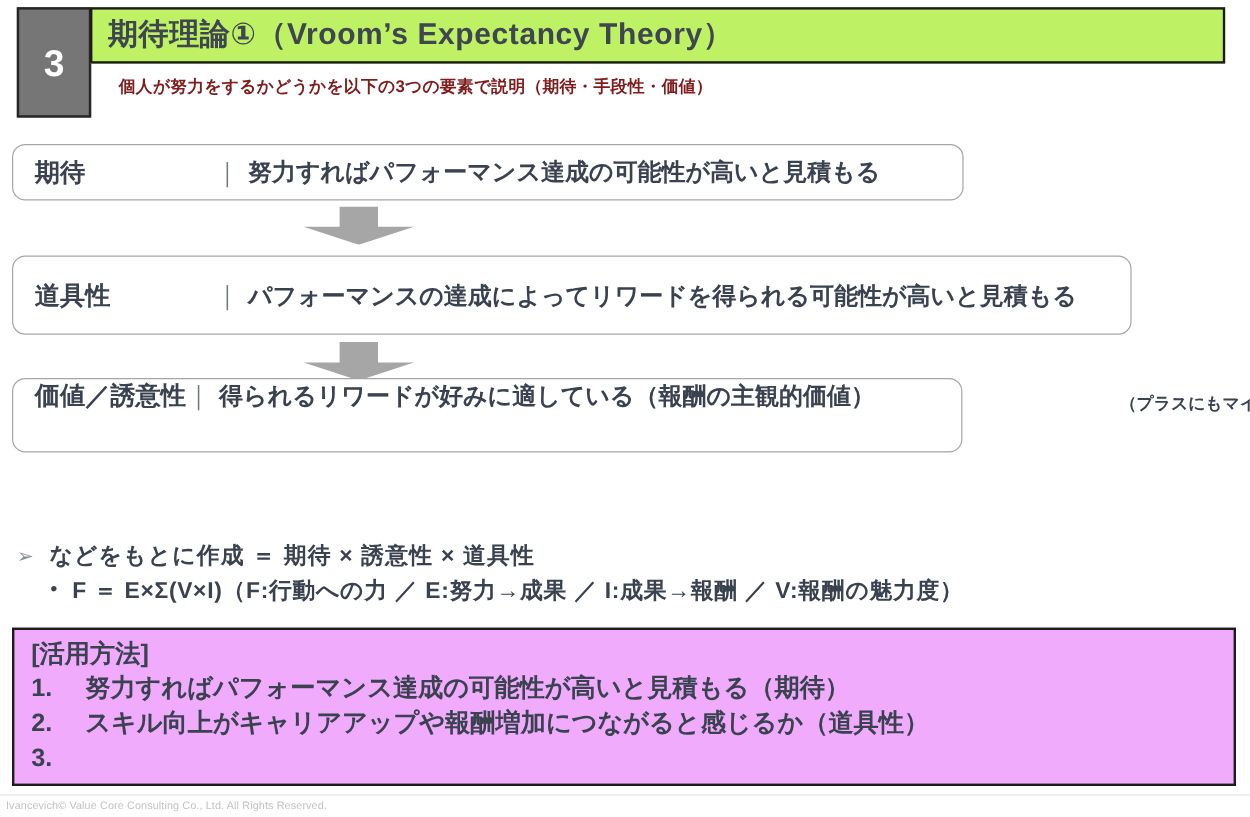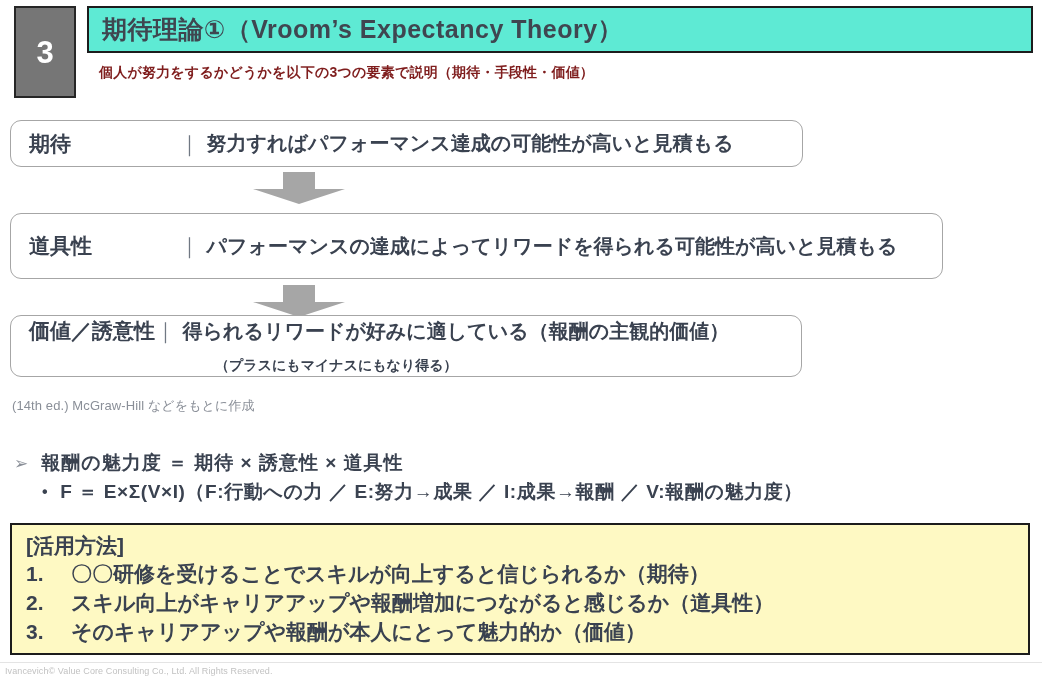--- a/index.html
+++ b/index.html
@@ -39,23 +39,23 @@
     color: #ffffff;
     font-size: 31px;
     font-weight: bold;
     display: flex;
     align-items: center;
     justify-content: center;
     line-height: 1;
   }
   .title-bar {
     position: absolute;
-    left: 87px; top: 6px;
+    left: 75px; top: 6px;
     width: 946px; height: 47px;
-    background: #5eead4;
+    background: #bef264;
     border: 2px solid #1c1c1c;
     box-sizing: border-box;
     display: flex;
     align-items: center;
   }
   .title-text {
     font-size: 25px;
     font-weight: bold;
     color: #3f4650;
     letter-spacing: 0.5px;
@@ -136,22 +136,21 @@
   #box-instrumentality .box-label { width: 150px; padding-left: 18px; }
   #box-instrumentality .box-note { padding-left: 205px; margin-top: 1px; }
 
   
   #box-valence {
     left: 10px; top: 315px;
     width: 792px; height: 62px;
   }
   #box-valence .stack {
     display: flex;
-    flex-direction: column;
-    justify-content: center;
+    justify-content: space-between;
     height: 100%;
   }
   #box-valence .line-main {
     display: flex;
     align-items: baseline;
     padding-left: 18px;
   }
   #box-valence .box-note {
     padding-left: 204px;
     margin-top: 12px;
@@ -215,21 +214,21 @@
     line-height: 1;
   }
 
   
   #box-application {
     position: absolute;
     left: 10px; top: 523px;
     width: 1020px; height: 132px;
     border: 2px solid #1c1c1c;
     box-sizing: border-box;
-    background: #fef9c3;
+    background: #f0abfc;
     padding: 7px 0 0 14px;
   }
   .app-title {
     font-size: 21px;
     font-weight: bold;
     color: #3a4250;
     line-height: 1.32;
   }
   .app-list {
     list-style: none;
@@ -314,48 +313,46 @@
       <div class="line-main">
         <span class="box-label">価値／誘意性</span>
         <span class="box-sep">｜</span>
         <span class="box-main">得られるリワードが好みに適している（報酬の主観的価値）</span>
       </div>
       <div class="box-note">（プラスにもマイナスにもなり得る）</div>
     </div>
   </div>
 
   <div class="source">
-    <div>(14th ed.) McGraw-Hill などをもとに作成</div>
   </div>
 
   <div class="formula-block">
     <div class="formula-line-1">
       <span class="arrow-bullet">➢</span>
-      <span>報酬の魅力度 ＝ 期待 × 誘意性 × 道具性</span>
+      <span>などをもとに作成 ＝ 期待 × 誘意性 × 道具性</span>
     </div>
     <div class="formula-line-2">
       <span class="dot-bullet">•</span>
       <span>F ＝ E×Σ(V×I)（F:行動への力 ／ E:努力→成果 ／ I:成果→報酬 ／ V:報酬の魅力度）</span>
     </div>
   </div>
 
   <div id="box-application">
     <div class="app-title">[活用方法]</div>
     <ul class="app-list">
       <li class="app-item">
         <span class="app-num">1.</span>
-        <span>〇〇研修を受けることでスキルが向上すると信じられるか（期待）</span>
+        <span>努力すればパフォーマンス達成の可能性が高いと見積もる（期待）</span>
       </li>
       <li class="app-item">
         <span class="app-num">2.</span>
         <span>スキル向上がキャリアアップや報酬増加につながると感じるか（道具性）</span>
       </li>
       <li class="app-item">
         <span class="app-num">3.</span>
-        <span>そのキャリアアップや報酬が本人にとって魅力的か（価値）</span>
       </li>
     </ul>
   </div>
 
   <div class="footer-rule"></div>
   <div class="footer">Ivancevich© Value Core Consulting Co., Ltd.  All Rights Reserved.</div>
 
 </div>
 
 </body></html>

